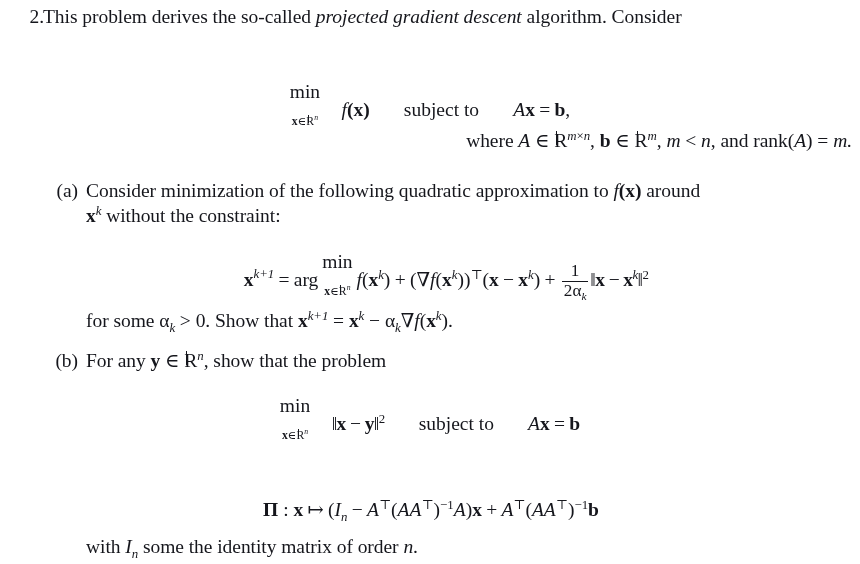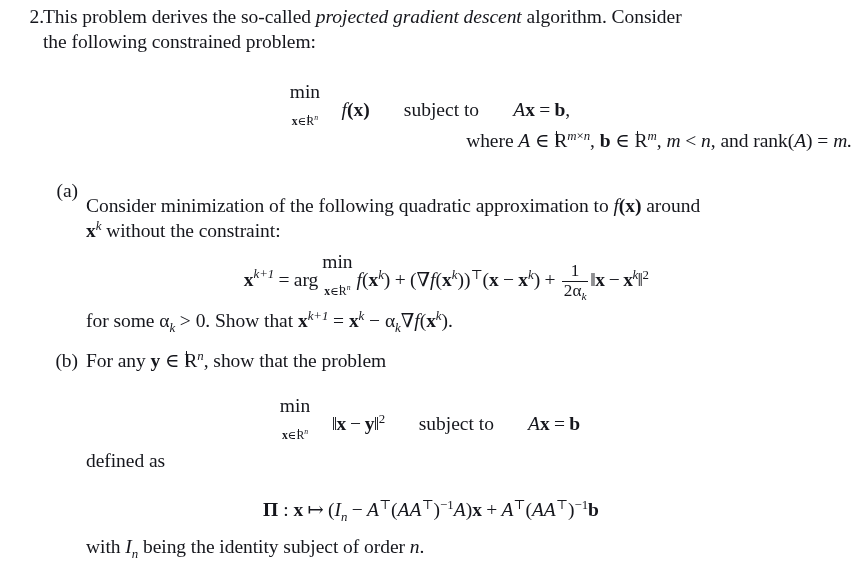--- a/index.html
+++ b/index.html
@@ -122,41 +122,40 @@
 <body>
 
 <div class="page">
 
   <div class="row para" style="left:22px; top:4px; width:820px;">
     <span class="item-num" style="width:22px; left:0;">2.</span>
     <div style="margin-left:21px;">
       <div>
         <span>This problem derives the so-called </span><span class="mi">projected gradient descent</span><span> algorithm.  Consider</span>
       </div>
-      <div>the following constrained problem:</div>
     </div>
   </div>
 
   <div class="row display" style="left:0; top:74px; width:860px;">
     <span class="minop">
       <span class="top op">min</span>
       <span class="bot"><span class="mb">x</span><span>∈</span><span class="bb"></span><sup class="mi">n</sup></span>
     </span>
     <span class="wide"></span><span class="mi">f</span><span class="mb">(x)</span>
     <span class="xwide"></span><span class="op">subject to</span>
     <span class="xwide"></span><span class="mi">A</span><span class="mb">x</span><span class="med">=</span><span class="mb">b</span><span>,</span>
   </div>
 
   <div class="row para" style="left:52px; top:128px; width:800px;text-align:right;">
     <span>where </span><span class="mi">A</span><span> ∈ </span><span class="bb"></span><sup><span class="mi">m</span><span class="up">×</span><span class="mi">n</span></sup><span>, </span><span class="mb">b</span><span> ∈ </span><span class="bb"></span><sup class="mi">m</sup><span>, </span><span class="mi">m</span><span> &lt; </span><span class="mi">n</span><span>, and </span><span class="op">rank</span><span>(<span class="mi" style="font-style:italic">A</span>)</span><span> = </span><span class="mi">m.</span>
   </div>
 
   <div class="row para" style="left:44px; top:178px; width:810px;">
     <span class="item-num" style="width:34px; left:0;">(a)</span>
-    <div style="margin-left:42px;margin-top:15px;">
+    <div style="margin-left:42px;">
       <div>
         <span>Consider minimization of the following quadratic approximation to </span><span class="mi">f</span><span class="mb">(x)</span><span> around</span>
       </div>
       <div>
         <span class="mb">x</span><sup class="mi">k</sup><span> without the constraint:</span>
       </div>
     </div>
   </div>
 
   <div class="row display" style="left:16px; top:244px; width:860px;">
@@ -184,24 +183,23 @@
     <span class="minop">
       <span class="top op">min</span>
       <span class="bot"><span class="mb">x</span><span>∈</span><span class="bb"></span><sup class="mi">n</sup></span>
     </span>
     <span class="wide"></span><span class="norm"><span>‖</span><span class="mb">x</span><span class="med">−</span><span class="mb">y</span><span>‖</span><sup class="up">2</sup></span>
     <span class="xwide"></span><span class="op">subject to</span>
     <span class="xwide"></span><span class="mi">A</span><span class="mb">x</span><span class="med">=</span><span class="mb">b</span>
   </div>
 
   <div class="row para" style="left:86px; top:448px; width:775px;">
-    <div>defined as</div>
   </div>
 
   <div class="row display" style="left:1px; top:498px; width:860px;">
     <span class="mb">Π</span><span> : </span><span class="mb">x</span><span class="med">↦</span><span>(</span><span class="mi">I</span><sub class="mi">n</sub><span class="med">−</span><span class="mi">A</span><sup class="up">⊤</sup><span>(</span><span class="mi">AA</span><sup class="up">⊤</sup><span>)</span><sup class="up">−1</sup><span class="mi">A</span><span>)</span><span class="mb">x</span><span class="med">+</span><span class="mi">A</span><sup class="up">⊤</sup><span>(</span><span class="mi">AA</span><sup class="up">⊤</sup><span>)</span><sup class="up">−1</sup><span class="mb">b</span>
   </div>
 
   <div class="row para" style="left:86px; top:534px; width:780px;">
-    <span>with </span><span class="mi">I</span><sub class="mi">n</sub><span> being the identity subject of order </span><span class="mi">n</span><span>.</span>
+    <span>with </span><span class="mi">I</span><sub class="mi">n</sub><span> some the identity matrix of order </span><span class="mi">n</span><span>.</span>
   </div>
 
 </div>
 
 </body></html>

